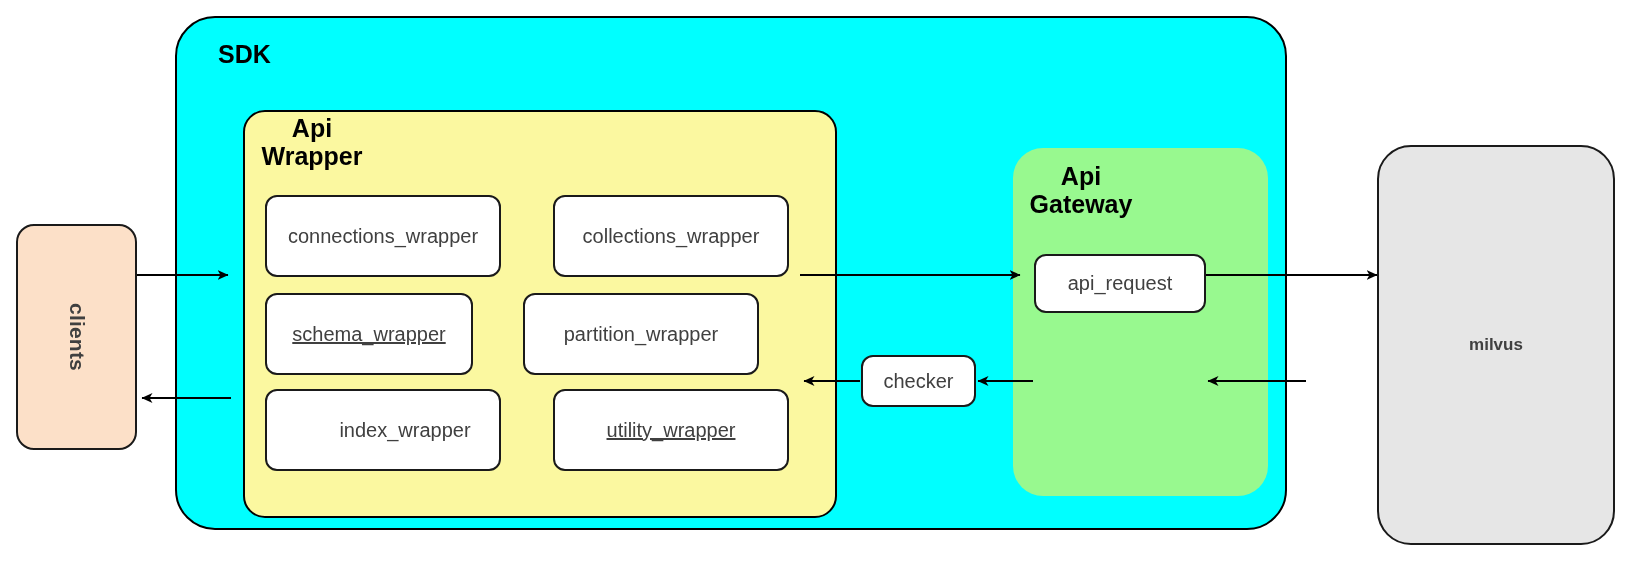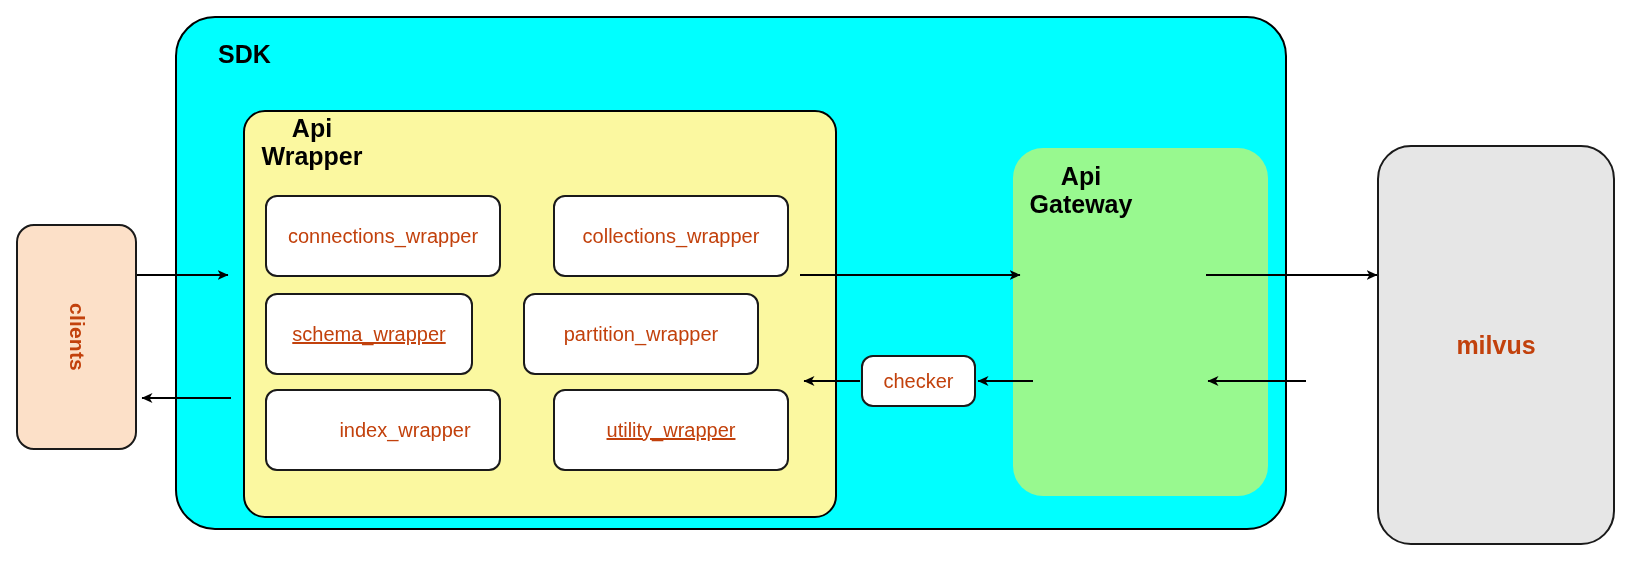--- a/index.html
+++ b/index.html
@@ -18,21 +18,21 @@
     overflow: hidden;
   }
 
   
   .node {
     position: absolute;
     box-sizing: border-box;
     display: flex;
     align-items: center;
     justify-content: center;
-    color: #c2410c;
+    color: #404040;
   }
 
   
   .sdk-box {
     left: 175px;
     top: 16px;
     width: 1112px;
     height: 514px;
     background: #00ffff;
     border: 2px solid #000000;
@@ -61,21 +61,21 @@
   .milvus-box {
     left: 1377px;
     top: 145px;
     width: 238px;
     height: 400px;
     background: #e6e6e6;
     border: 2px solid #1a1a1a;
     border-radius: 34px;
   }
   .milvus-label {
-    font-size: 25px;
+    font-size: 17px;
     font-weight: bold;
   }
 
   
   .apiwrapper-box {
     left: 243px;
     top: 110px;
     width: 594px;
     height: 408px;
     background: #fbf8a0;
@@ -153,20 +153,21 @@
   <div class="node leaf w-c2">collections_wrapper</div>
   <div class="node leaf w-c3">schema_wrapper</div>
   <div class="node leaf w-c4">partition_wrapper</div>
   <div class="node leaf w-c5">index_wrapper</div>
   <div class="node leaf w-c6">utility_wrapper</div>
 
   <div class="node apigateway-box"></div>
   <div class="group-title gw-title">Api
 Gateway</div>
 
+  <div class="node leaf g-req">api_request</div>
 
   <div class="node leaf checker-box">checker</div>
 
   <div class="node clients-box">
     <span class="clients-label">clients</span>
   </div>
 
   <div class="node milvus-box">
     <span class="milvus-label">milvus</span>
   </div>

